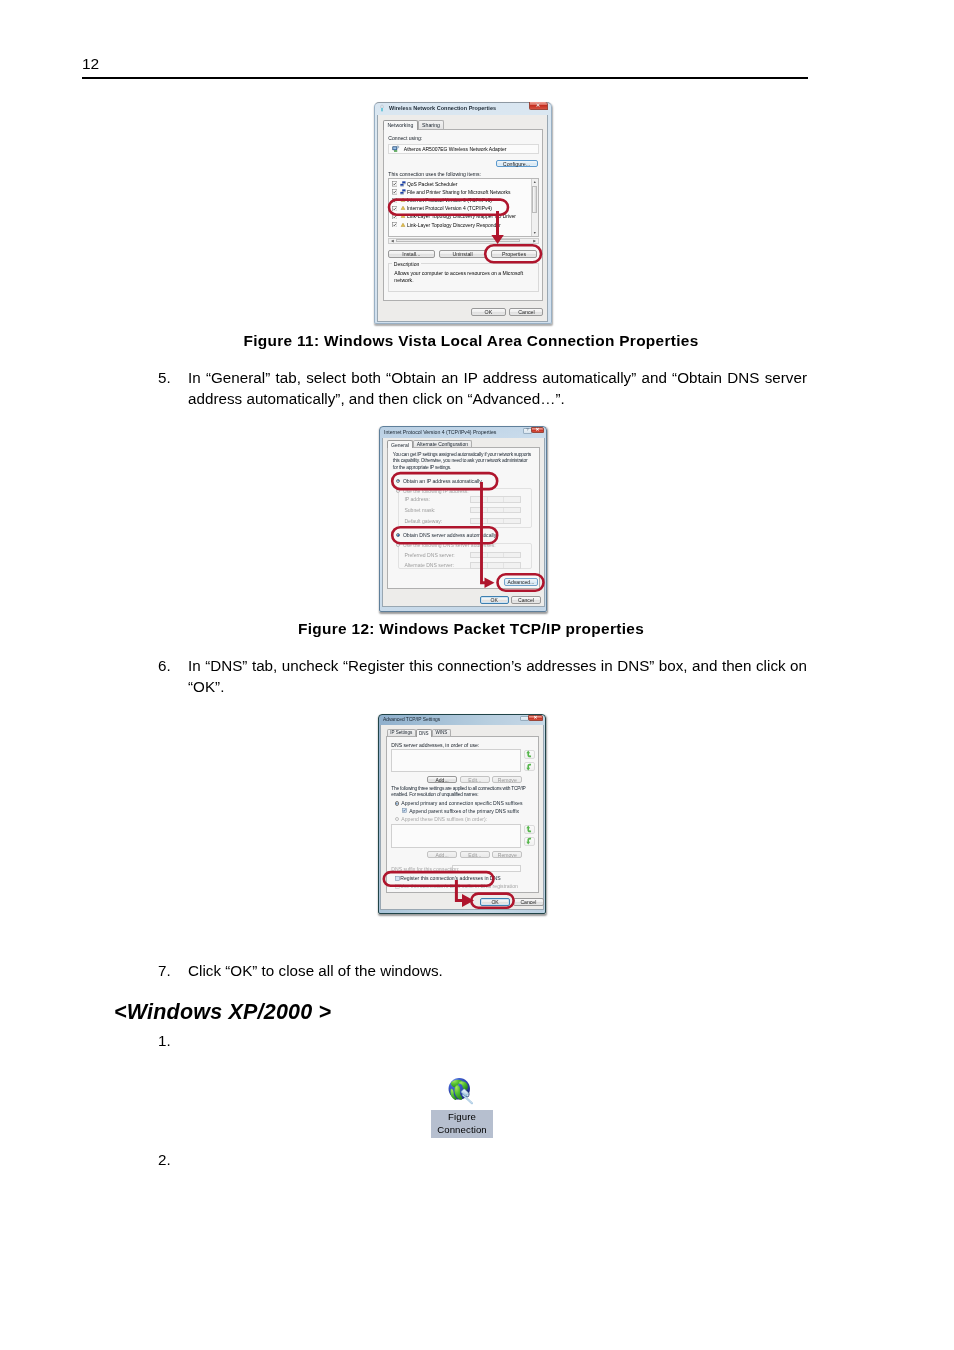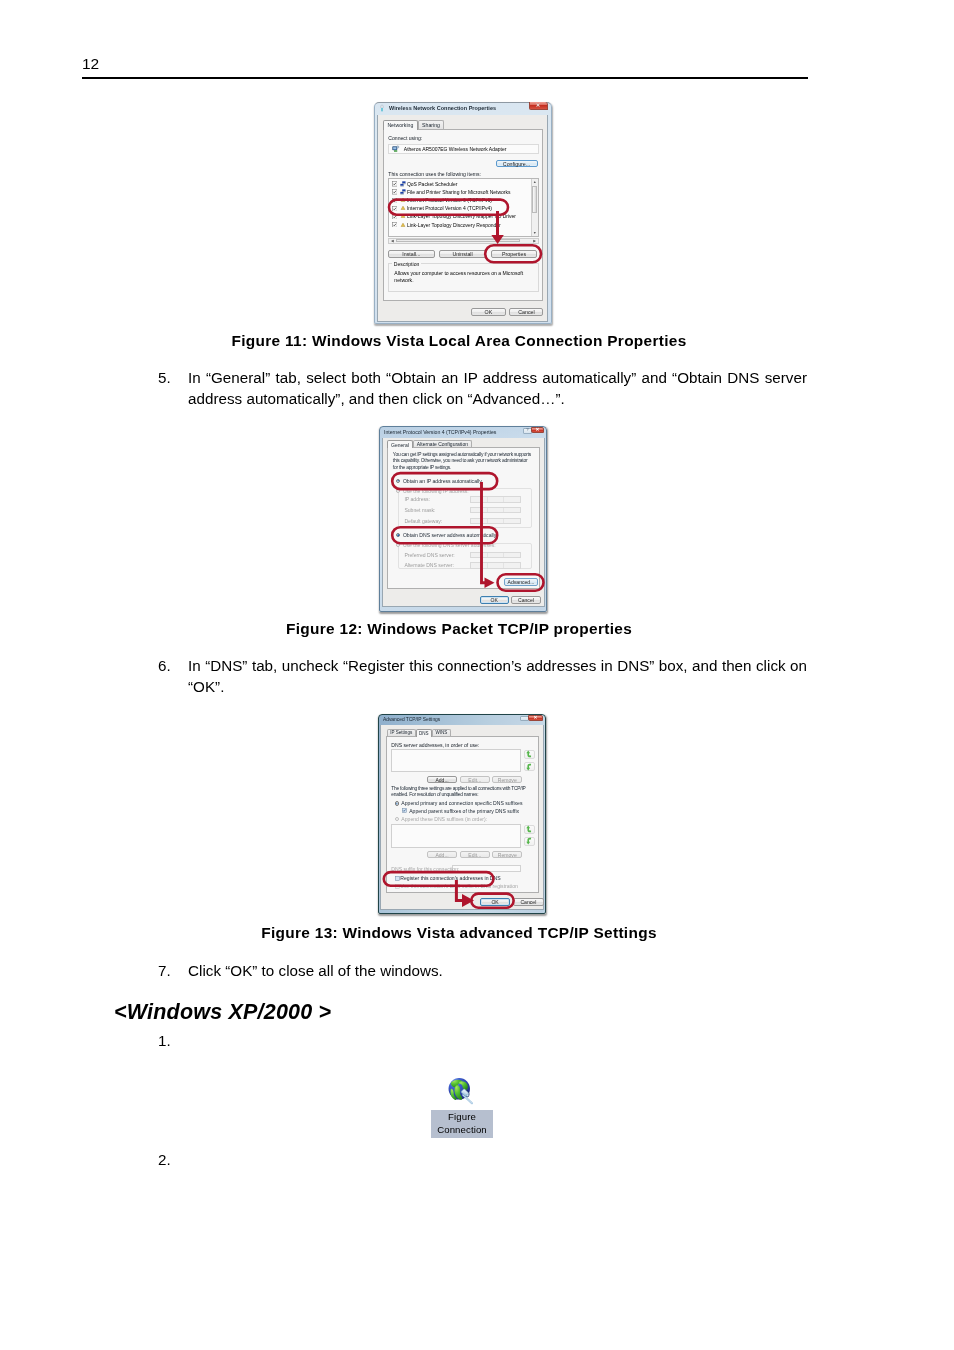--- a/index.html
+++ b/index.html
@@ -9,21 +9,21 @@
 
   
   .hdr{position:absolute;left:82px;top:54px;width:725px;height:24px;}
   .hdr-pageno{position:absolute;left:0;top:0;font-size:15.5px;line-height:20px;}
   .hdr-title{position:absolute;right:0;top:0;font-size:14.9px;line-height:20px;white-space:nowrap;letter-spacing:-0.05px;}
   .hdr-rule{position:absolute;left:82px;top:77px;width:726px;height:1.6px;background:#000;}
 
   
   .para{position:absolute;font-size:15.2px;line-height:20.6px;text-align:justify;letter-spacing:0.02px;}
   .para .num{position:absolute;left:-30px;top:0;text-align:left;}
-  .caption{position:absolute;left:111px;width:696px;text-align:center;font-weight:bold;font-size:15.4px;line-height:20px;letter-spacing:0.32px;}
+  .caption{position:absolute;left:123px;width:696px;text-align:center;font-weight:bold;font-size:15.4px;line-height:20px;letter-spacing:0.32px;}
   .h2{position:absolute;left:114px;font-style:italic;font-weight:bold;font-size:21.5px;line-height:26px;letter-spacing:0.2px;}
 
   
   .dlg{position:absolute;box-sizing:border-box;filter:blur(0.17px) contrast(0.97);}
   .dlg *{box-sizing:border-box;}
   .vframe{position:absolute;inset:0;border-radius:5px;
           background:linear-gradient(180deg,#cfe0ef 0%,#c3d7ea 40%,#b9cfe3 100%);
           box-shadow:0 1px 2px rgba(0,0,0,.45);}
   .vtitle{position:absolute;left:0;right:0;top:0;display:flex;align-items:center;}
   .vtitle .ttxt{font-weight:bold;color:#1a2733;white-space:nowrap;}
@@ -494,21 +494,20 @@
     <svg class="anno" viewBox="0 0 168 200">
       <path d="M78.4 166 V186.6 H88" fill="none" stroke="#b0122a" stroke-width="3"></path>
       <path d="M84 180.1 v13 l12 -6.5 z" fill="#b0122a"></path>
       <g fill="none" stroke="#b0122a" stroke-width="2.6">
         <rect x="5.8" y="158.1" width="109.6" height="13.6" rx="6.8"></rect>
         <rect x="93.3" y="179.6" width="42.3" height="14.1" rx="7"></rect>
       </g>
     </svg>
   </div>
 
-  <div class="caption" style="top:923px">Figure 13: Windows Vista advanced TCP/IP Settings</div>
 
   <div class="para" style="left:188px;top:961px;width:619px;text-align:left;">
     <span class="num">7.</span><span>Click “OK” to close all of the windows.</span>
   </div>
 
   <div class="h2" style="top:999px">&lt;Windows XP/2000 &gt;</div>
 
   <div class="para" style="left:188px;top:1031px;width:619px;text-align:left;">
     <span class="num">1.</span>
   </div>

